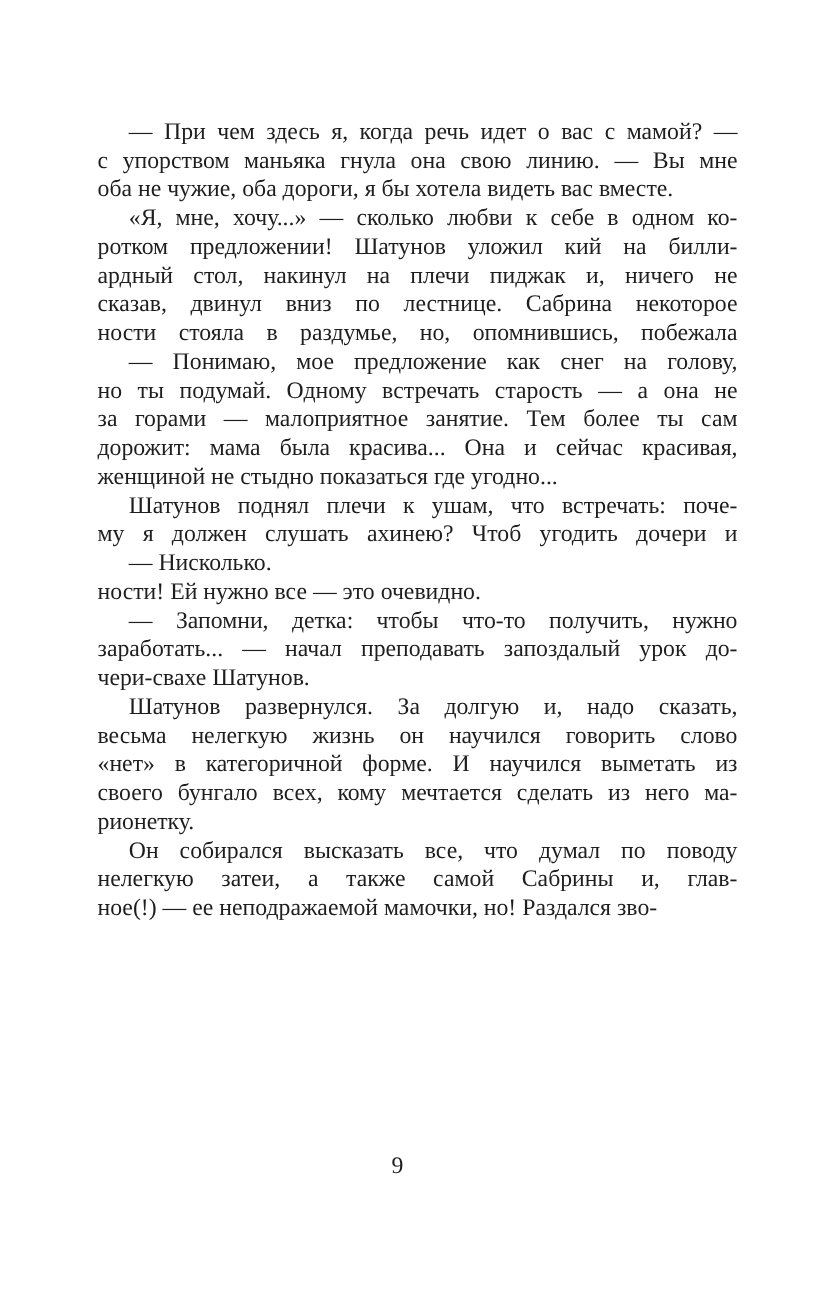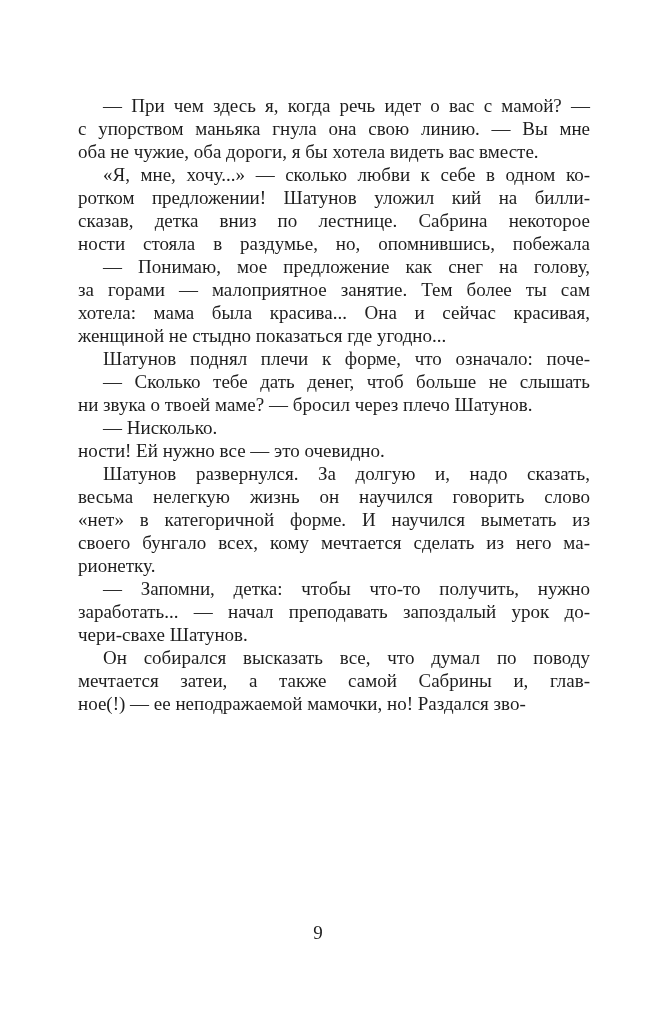--- a/index.html
+++ b/index.html
@@ -60,54 +60,53 @@
 <div class="book-page">
   <div class="text-block" id="text-block">
       <div class="paragraph">
         <div class="line first">— При чем здесь я, когда речь идет о вас с мамой? —</div>
         <div class="line">с упорством маньяка гнула она свою линию. — Вы мне</div>
         <div class="line last">оба не чужие, оба дороги, я бы хотела видеть вас вместе.</div>
       </div>
       <div class="paragraph">
         <div class="line first">«Я, мне, хочу...» — сколько любви к себе в одном ко-</div>
         <div class="line">ротком предложении! Шатунов уложил кий на билли-</div>
-        <div class="line">сказав, детка вниз по лестнице. Сабрина некоторое</div>
+        <div class="line">ардный стол, накинул на плечи пиджак и, ничего не</div>
+        <div class="line">сказав, двинул вниз по лестнице. Сабрина некоторое</div>
         <div class="line">ности стояла в раздумье, но, опомнившись, побежала</div>
       </div>
       <div class="paragraph">
         <div class="line first">— Понимаю, мое предложение как снег на голову,</div>
+        <div class="line">но ты подумай. Одному встречать старость — а она не</div>
         <div class="line">за горами — малоприятное занятие. Тем более ты сам</div>
-        <div class="line">хотела: мама была красива... Она и сейчас красивая,</div>
+        <div class="line">дорожит: мама была красива... Она и сейчас красивая,</div>
         <div class="line last">женщиной не стыдно показаться где угодно...</div>
       </div>
       <div class="paragraph">
-        <div class="line first">Шатунов поднял плечи к форме, что означало: поче-</div>
-      </div>
-      <div class="paragraph">
-        <div class="line first">— Сколько тебе дать денег, чтоб больше не слышать</div>
-        <div class="line last">ни звука о твоей маме? — бросил через плечо Шатунов.</div>
+        <div class="line first">Шатунов поднял плечи к ушам, что встречать: поче-</div>
+        <div class="line">му я должен слушать ахинею? Чтоб угодить дочери и</div>
       </div>
       <div class="paragraph">
         <div class="line first last">— Нисколько.</div>
       </div>
       <div class="paragraph">
         <div class="line last">ности! Ей нужно все — это очевидно.</div>
+      </div>
+      <div class="paragraph">
+        <div class="line first">— Запомни, детка: чтобы что-то получить, нужно</div>
+        <div class="line">заработать... — начал преподавать запоздалый урок до-</div>
+        <div class="line last">чери-свахе Шатунов.</div>
       </div>
       <div class="paragraph">
         <div class="line first">Шатунов развернулся. За долгую и, надо сказать,</div>
         <div class="line">весьма нелегкую жизнь он научился говорить слово</div>
         <div class="line">«нет» в категоричной форме. И научился выметать из</div>
         <div class="line">своего бунгало всех, кому мечтается сделать из него ма-</div>
         <div class="line last">рионетку.</div>
       </div>
       <div class="paragraph">
-        <div class="line first">— Запомни, детка: чтобы что-то получить, нужно</div>
-        <div class="line">заработать... — начал преподавать запоздалый урок до-</div>
-        <div class="line last">чери-свахе Шатунов.</div>
-      </div>
-      <div class="paragraph">
         <div class="line first">Он собирался высказать все, что думал по поводу</div>
-        <div class="line">мечтается затеи, а также самой Сабрины и, глав-</div>
+        <div class="line">нелегкую затеи, а также самой Сабрины и, глав-</div>
         <div class="line last">ное(!) — ее неподражаемой мамочки, но! Раздался зво-</div>
       </div>
     </div>
   <div class="folio">9</div>
 </div>
 
 </body></html>

